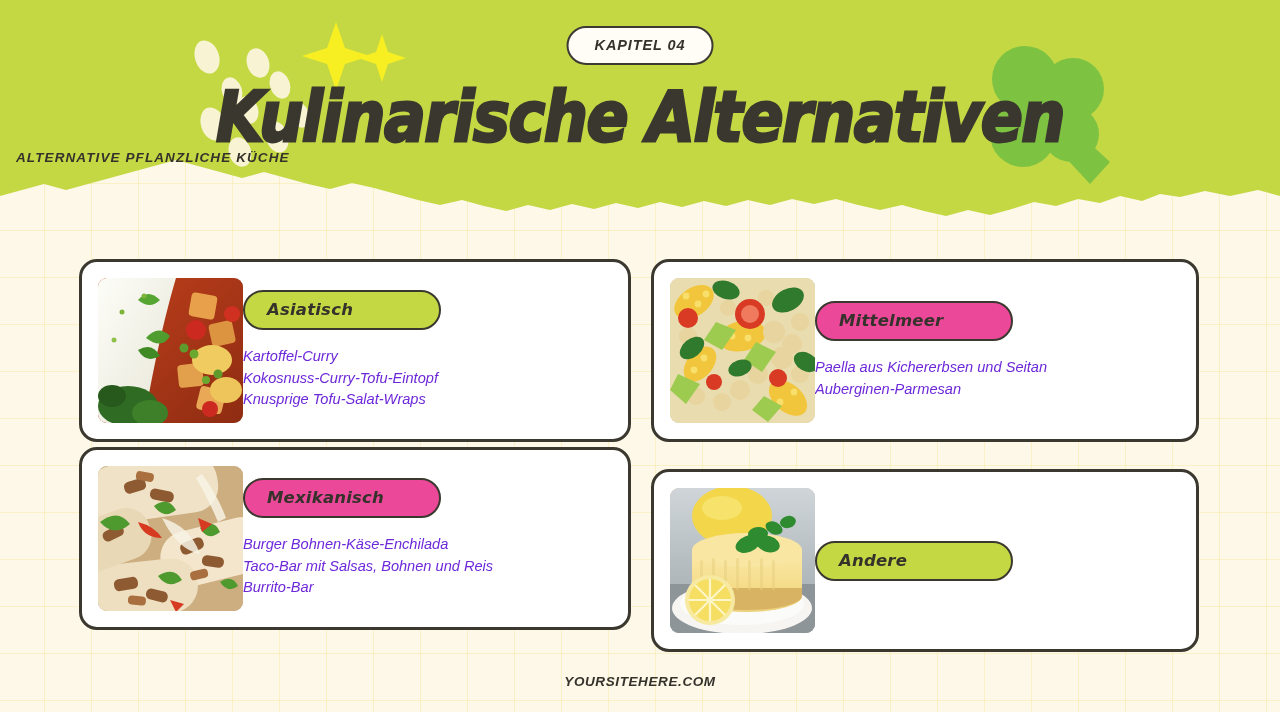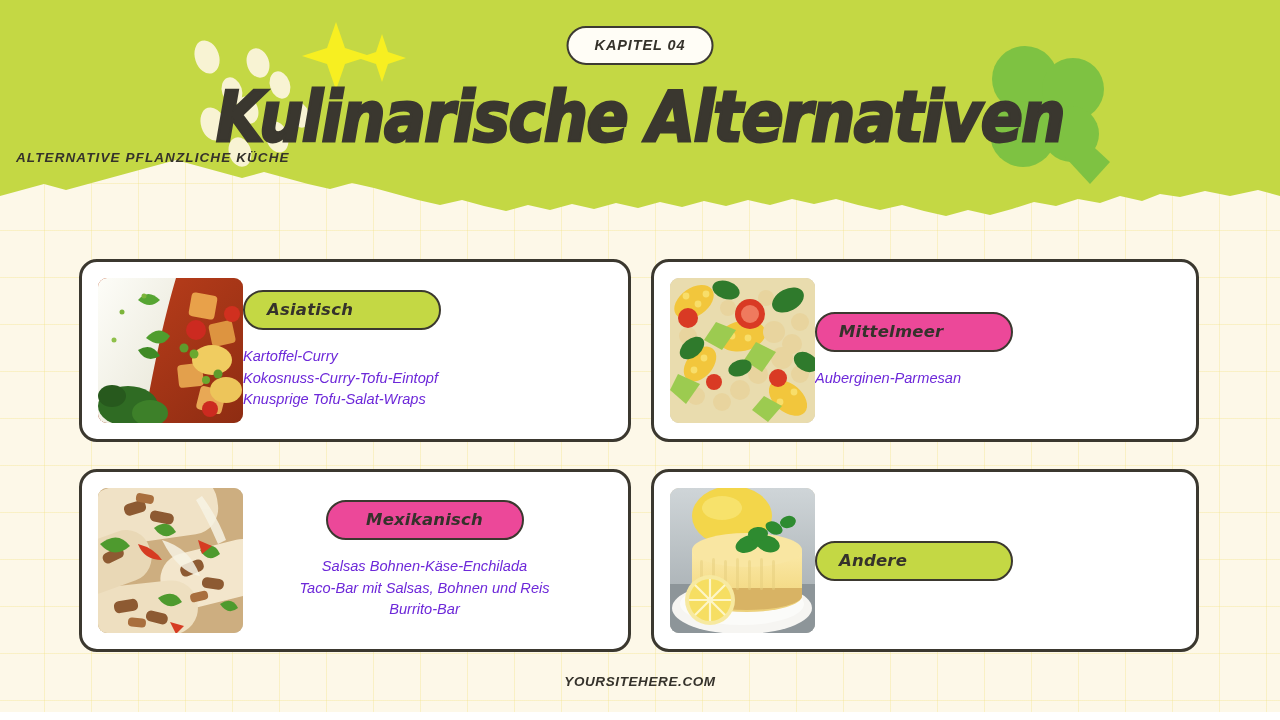--- a/index.html
+++ b/index.html
@@ -80,21 +80,21 @@
     position:absolute;
     background:#ffffff;
     border:3px solid #3b382f;
     border-radius:18px;
     display:flex; align-items:center;
     padding:16px;
     overflow:hidden;
   }
   .card.c0{ left:79px;  top:4px;   width:552px; height:183px; }
   .card.c1{ left:651px; top:4px;   width:548px; height:183px; }
-  .card.c2{ left:79px;  top:214px; width:552px; height:183px;text-align:center; }
+  .card.c2{ left:79px;  top:192px; width:552px; height:183px; }
   .card.c3{ left:651px; top:214px; width:548px; height:183px; }
 
   .card-thumb{
     flex:0 0 auto;
     width:145px; height:145px;
     border-radius:9px;
     overflow:hidden;
     position:relative;
     background:#cfc6b0;
   }
@@ -296,20 +296,21 @@
             <ellipse cx="56" cy="12" rx="14" ry="9" transform="rotate(18 56 12)"></ellipse>
             <ellipse cx="22" cy="70" rx="14" ry="9" transform="rotate(-40 22 70)"></ellipse>
             <ellipse cx="136" cy="84" rx="13" ry="9" transform="rotate(30 136 84)"></ellipse>
             <ellipse cx="70" cy="90" rx="12" ry="8" transform="rotate(-20 70 90)"></ellipse>
           </g>
         </svg>
       </div>
       <div class="card-body">
         <div class="cat-badge orange">Mittelmeer</div>
         <ul class="dish-list">
+          <li>Paella aus Kichererbsen und Seitan</li>
           <li>Auberginen-Parmesan</li>
         </ul>
       </div>
     </div>
 
     <div class="card c2">
       <div class="card-thumb">
         <svg viewBox="0 0 145 145">
           <rect width="145" height="145" fill="#cdae80"></rect>
           <g>
@@ -346,21 +347,21 @@
           </g>
           <g fill="#f7f3e4" opacity="0.85">
             <path d="M64,52 q28,8 38,36 q-22,-4 -38,-36 Z"></path>
             <path d="M104,8 q16,22 24,44 l-8,4 q-10,-24 -22,-44 Z"></path>
           </g>
         </svg>
       </div>
       <div class="card-body">
         <div class="cat-badge orange">Mexikanisch</div>
         <ul class="dish-list">
-          <li>Salsas Bohnen-Käse-Enchilada</li>
+          <li>Burger Bohnen-Käse-Enchilada</li>
           <li>Taco-Bar mit Salsas, Bohnen und Reis</li>
           <li>Burrito-Bar</li>
         </ul>
       </div>
     </div>
 
     <div class="card c3">
       <div class="card-thumb">
         <svg viewBox="0 0 145 145">
           <defs>

